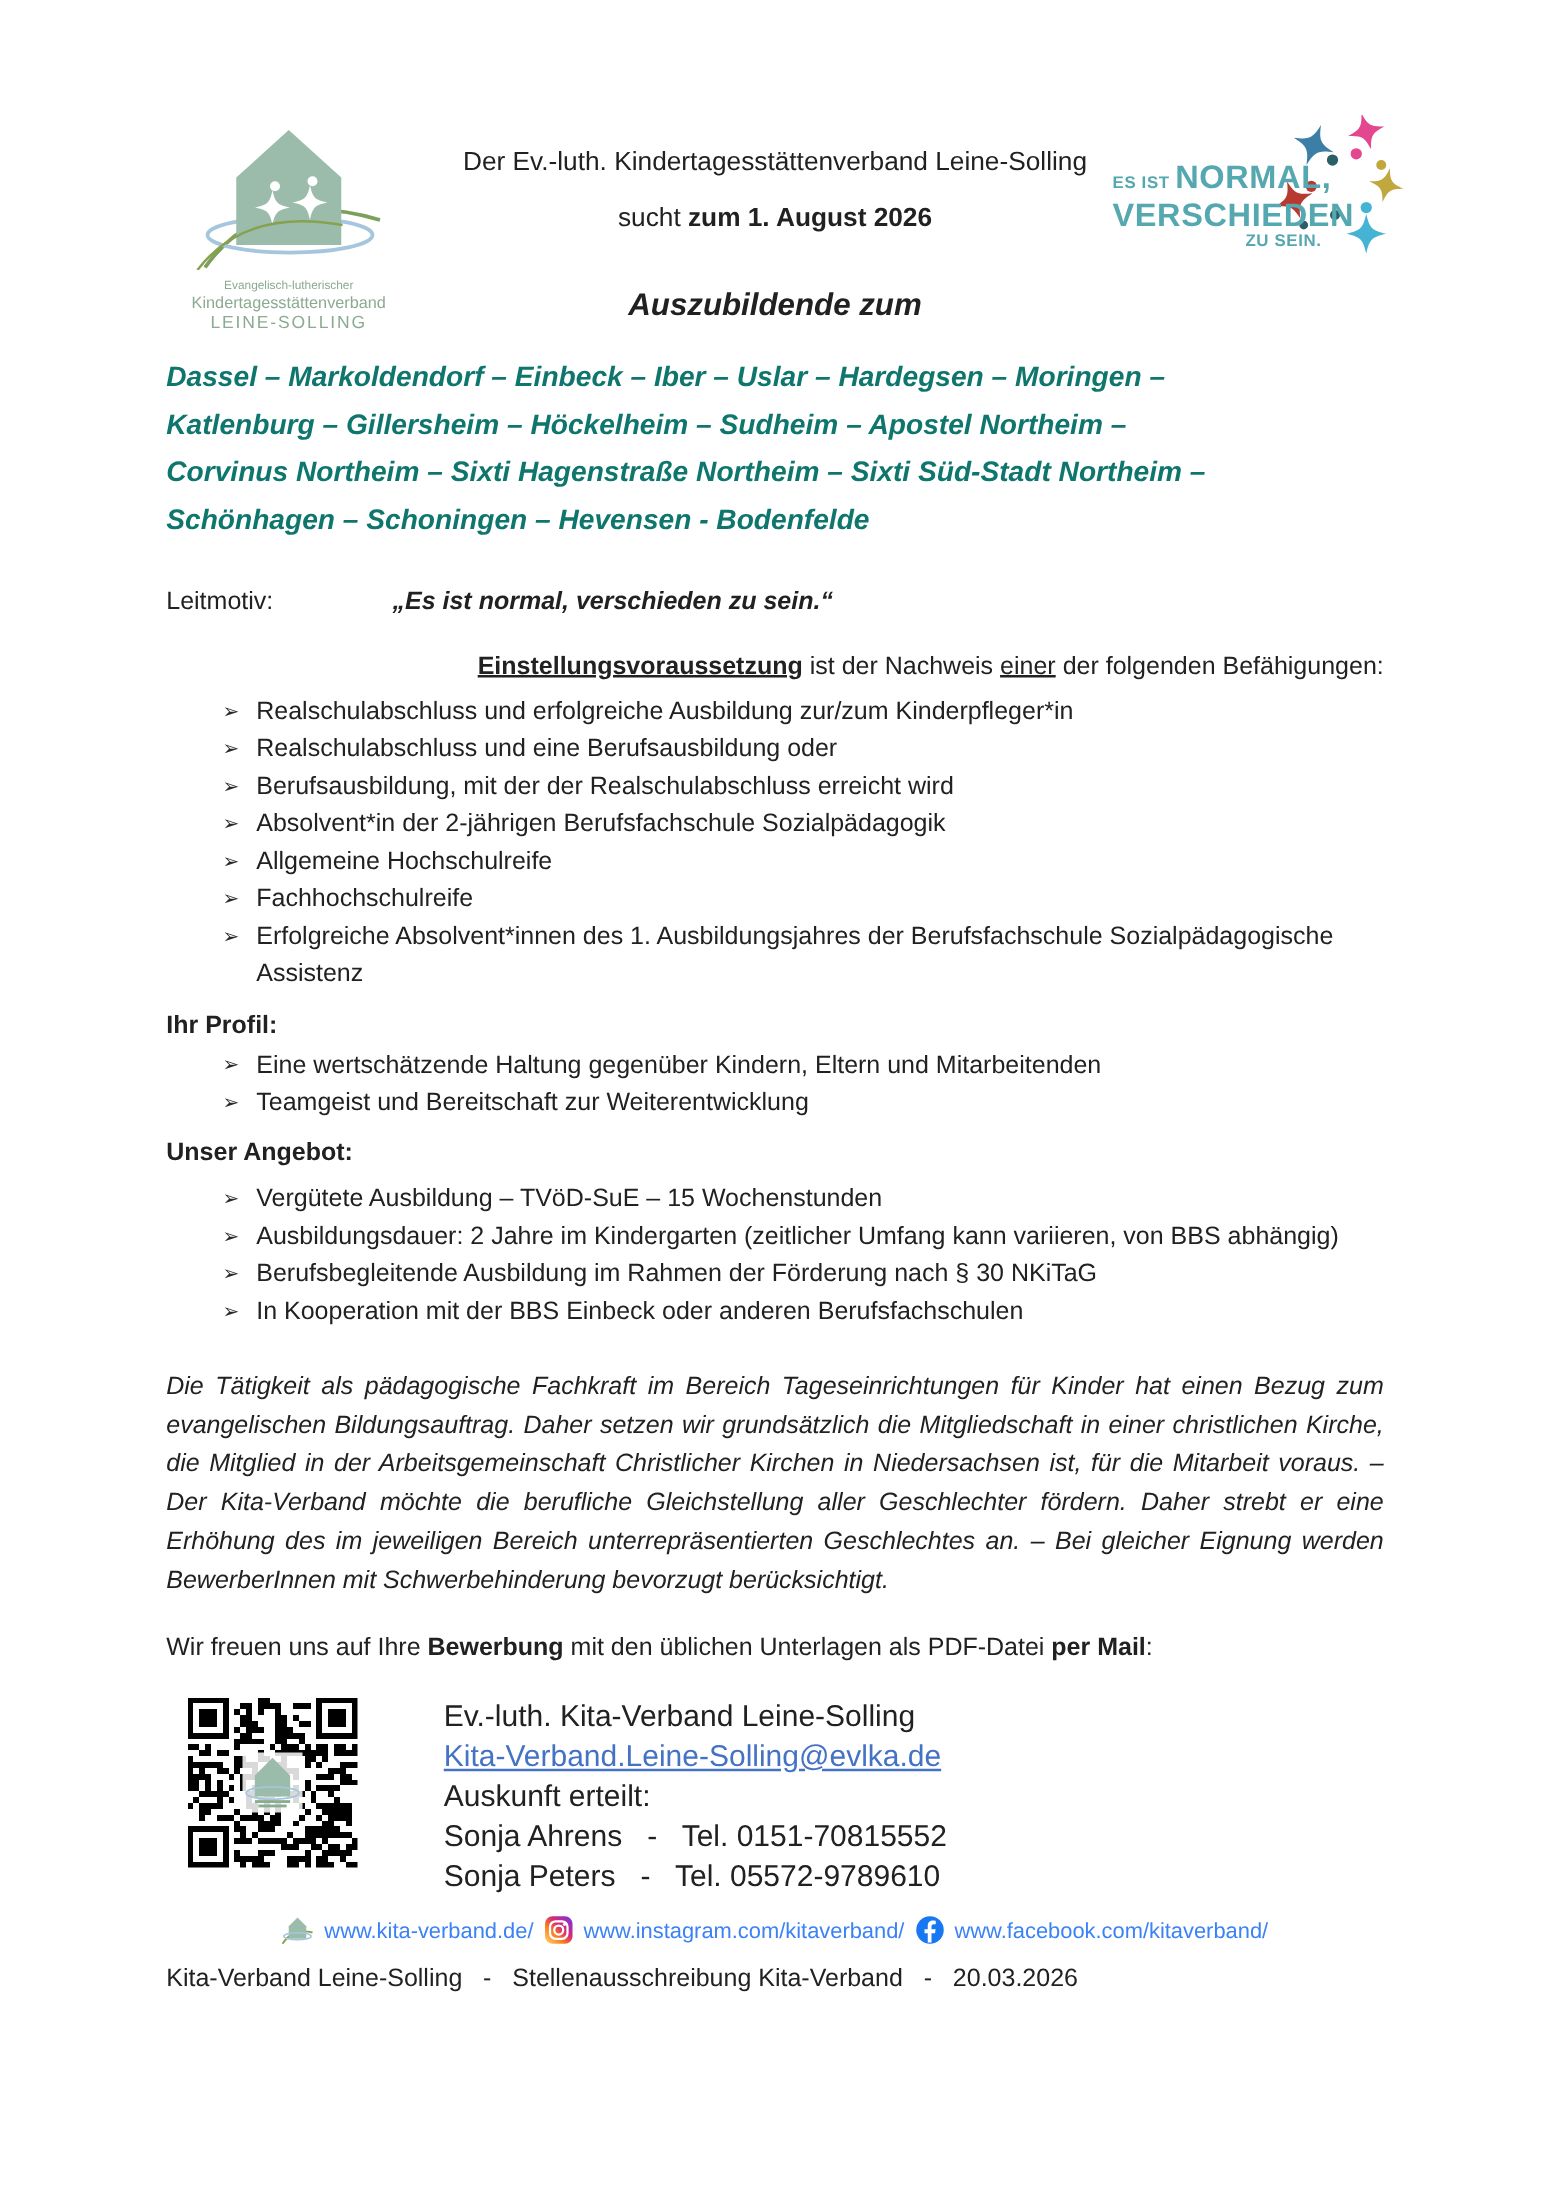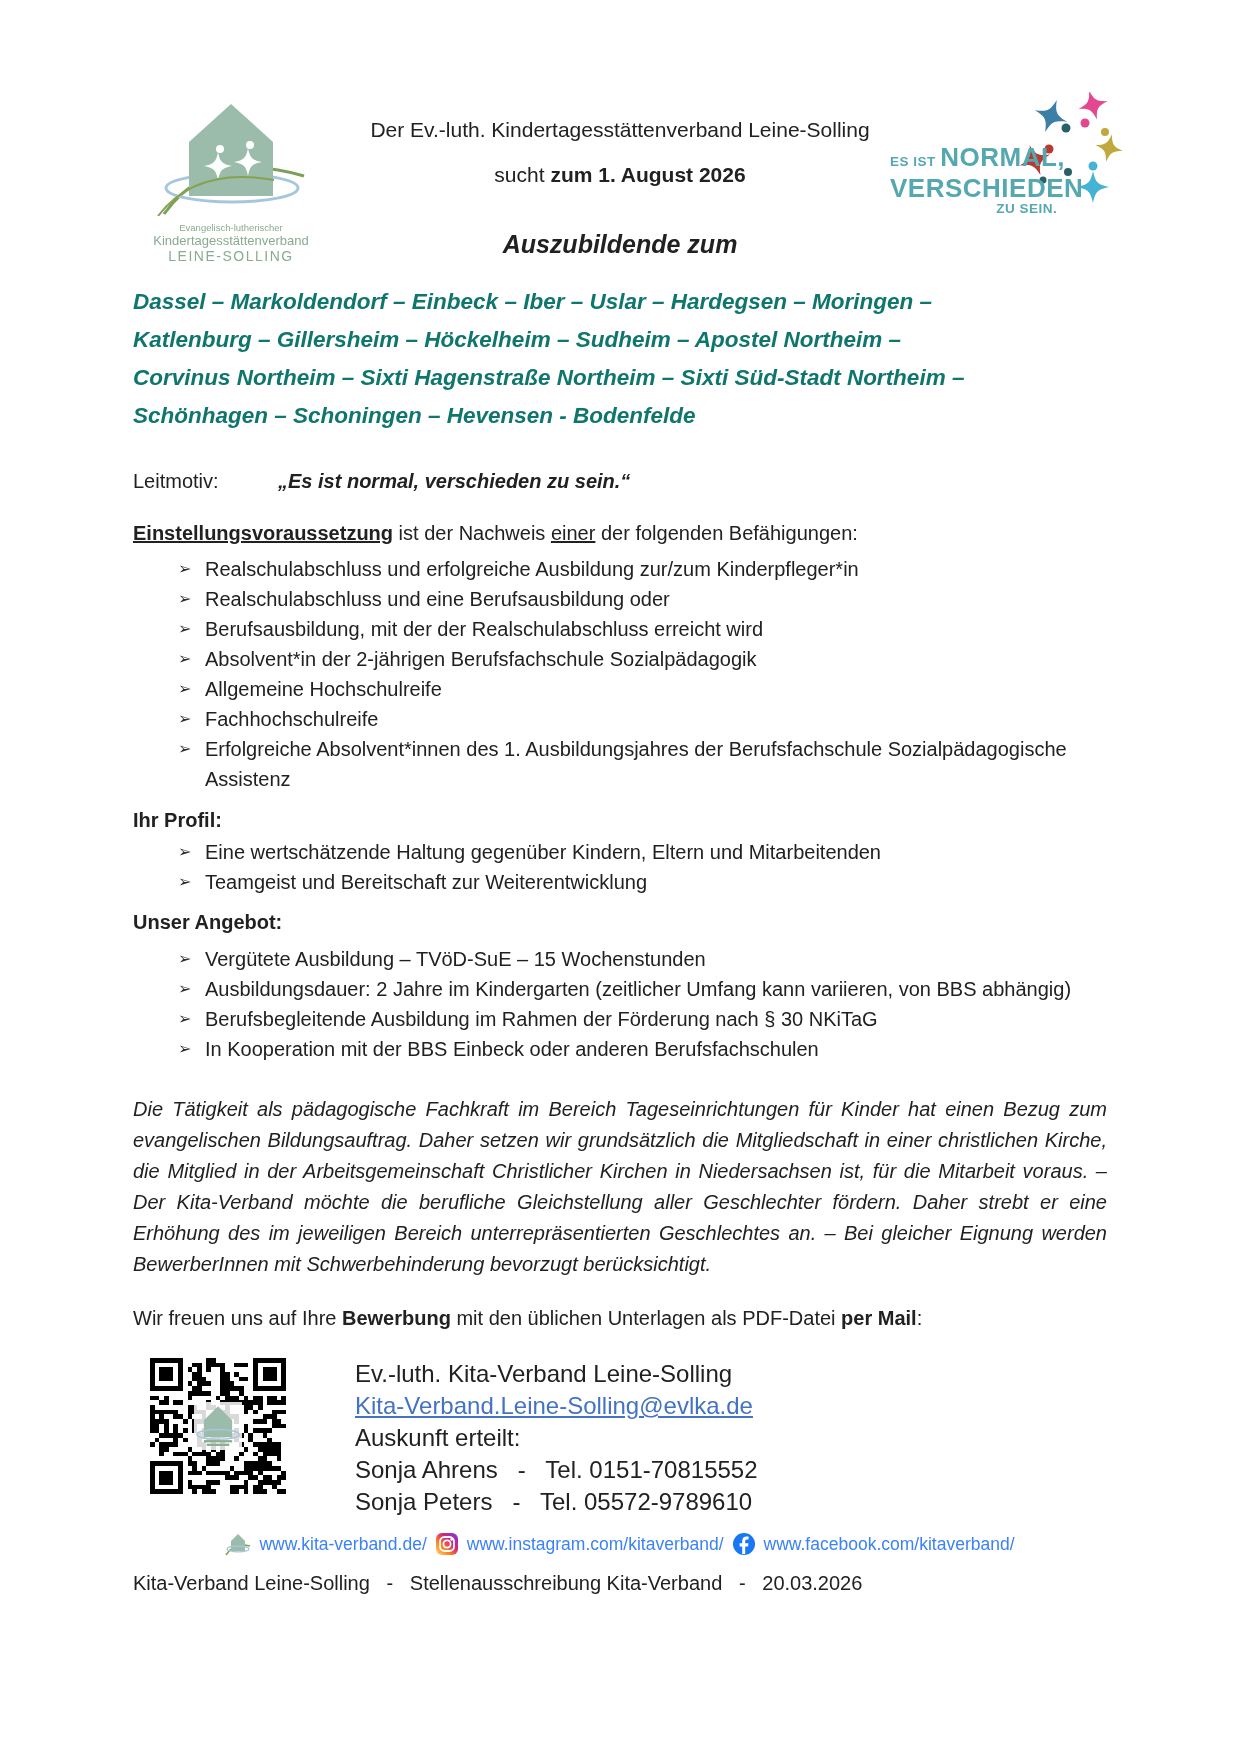--- a/index.html
+++ b/index.html
@@ -13,25 +13,25 @@
   .intro2 { text-align:center; font-size:21px; line-height:28px; margin-top:17px; }
   .b { font-weight:bold; }
   .u { text-decoration:underline; }
 
   .title1 { text-align:center; font-size:25px; font-weight:bold; font-style:italic; line-height:34px; margin-top:38px; }
   .title2 { text-align:center; font-size:25px; font-style:italic; line-height:34px; margin-top:5px; }
   .title2 .b { font-weight:bold; }
 
   .locations { margin-top:22px; color:#0f766e; font-size:22.5px; font-weight:bold; font-style:italic; line-height:38px; }
 
-  .leitmotiv { display:flex; margin-top:32px; font-size:20px; line-height:28px; }
+  .leitmotiv { display:flex; margin-top:32px; font-size:20px; line-height:28px;gap:36px; }
   .leitmotiv .label { flex:none; width:145px; }
   .leitmotiv .quote { font-weight:bold; font-style:italic; }
 
-  .req-intro { margin-top:24px; font-size:20px; line-height:28px; }
+  .req-intro { margin-top:24px; font-size:20px; line-height:28px;text-align:right; }
 
   ul.blist { list-style:none; margin-top:7px; }
   ul.blist.tight { margin-top:2px; }
   .blist li { display:flex; font-size:20px; line-height:30px; }
   .blt { flex:none; width:27px; margin-left:45px; font-size:16px; font-family:"DejaVu Sans",sans-serif; color:#2b2b2b; }
   .btext { flex:1; }
 
   .sec-h { font-weight:bold; font-size:20px; line-height:30px; }
   .profil-h { margin-top:11px; }
   .offer-h { margin-top:10px; }
@@ -57,21 +57,21 @@
   .bottom-line { margin-top:13px; font-size:20px; line-height:28px; white-space:pre-wrap; }
 
   
   .logo-left { position:absolute; left:146px; top:96px; width:170px; text-align:center; }
   .logo-left .org1 { color:#8aab90; font-size:9.5px; line-height:11px; margin-top:2px;text-align:center; }
   .logo-left .org2 { color:#8aab90; font-size:13px; line-height:15px; }
   .logo-left .org3 { color:#8aab90; font-size:14px; line-height:17px; letter-spacing:1.5px; }
 
   
   .logo-right { position:absolute; left:890px; top:92px; width:235px; height:135px; }
-  .lr-text { position:absolute; left:0; top:52px; color:#56a8b0; line-height:26px; white-space:nowrap; }
+  .lr-text { position:absolute; left:0; top:36px; color:#56a8b0; line-height:26px; white-space:nowrap; }
   .lr-small { font-size:13.5px; font-weight:bold; letter-spacing:.5px; }
   .lr-big { font-size:26px; font-weight:bold; letter-spacing:.5px; }
   .lr-row3 { text-align:right; padding-right:26px; line-height:16px; }
   .lr-stars { position:absolute; right:0; top:0; }
 </style>
 </head>
 <body>
 
 <div class="page">
 

